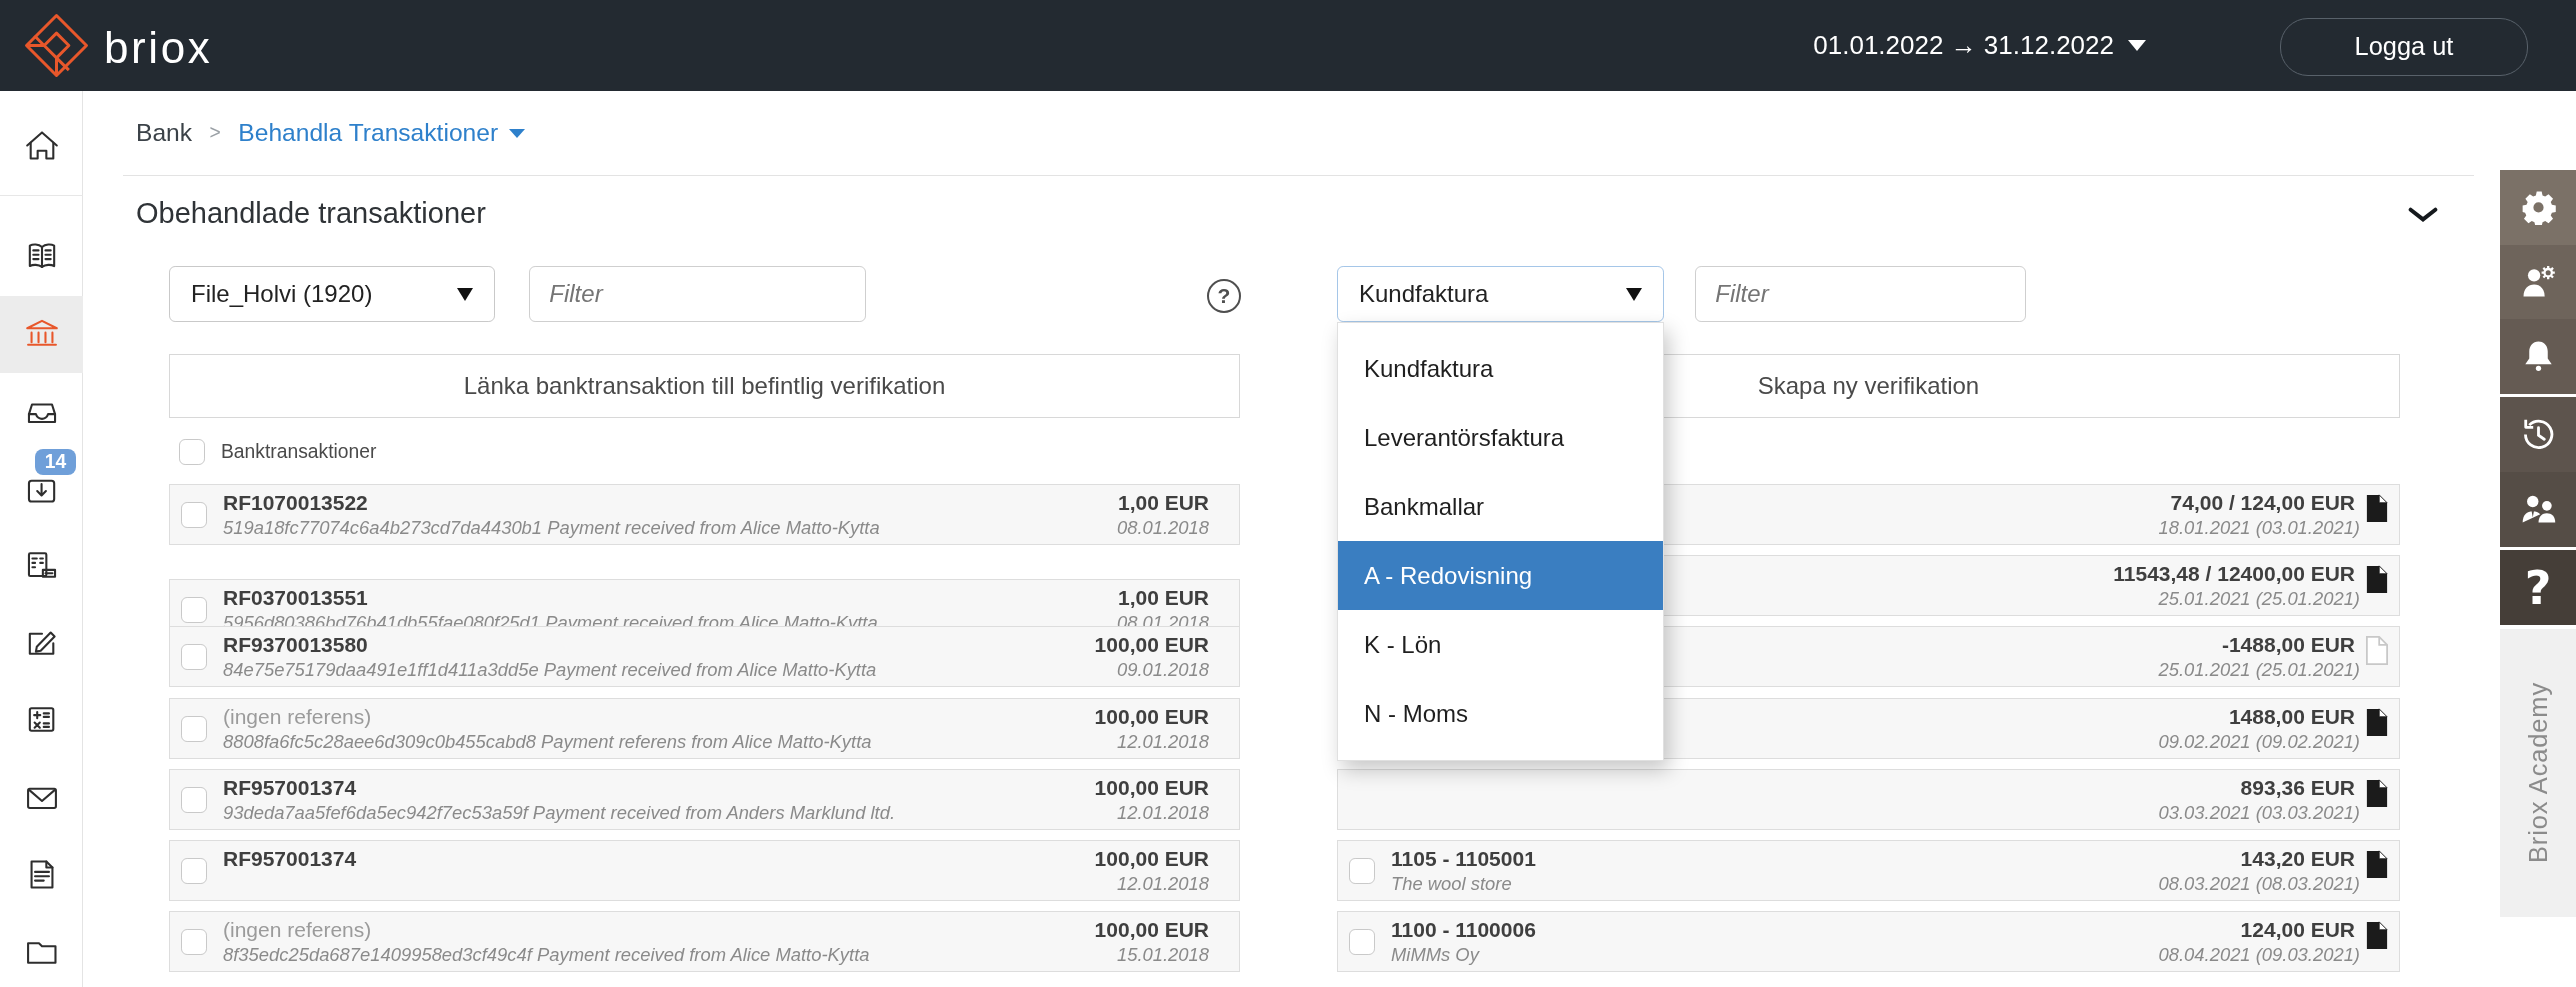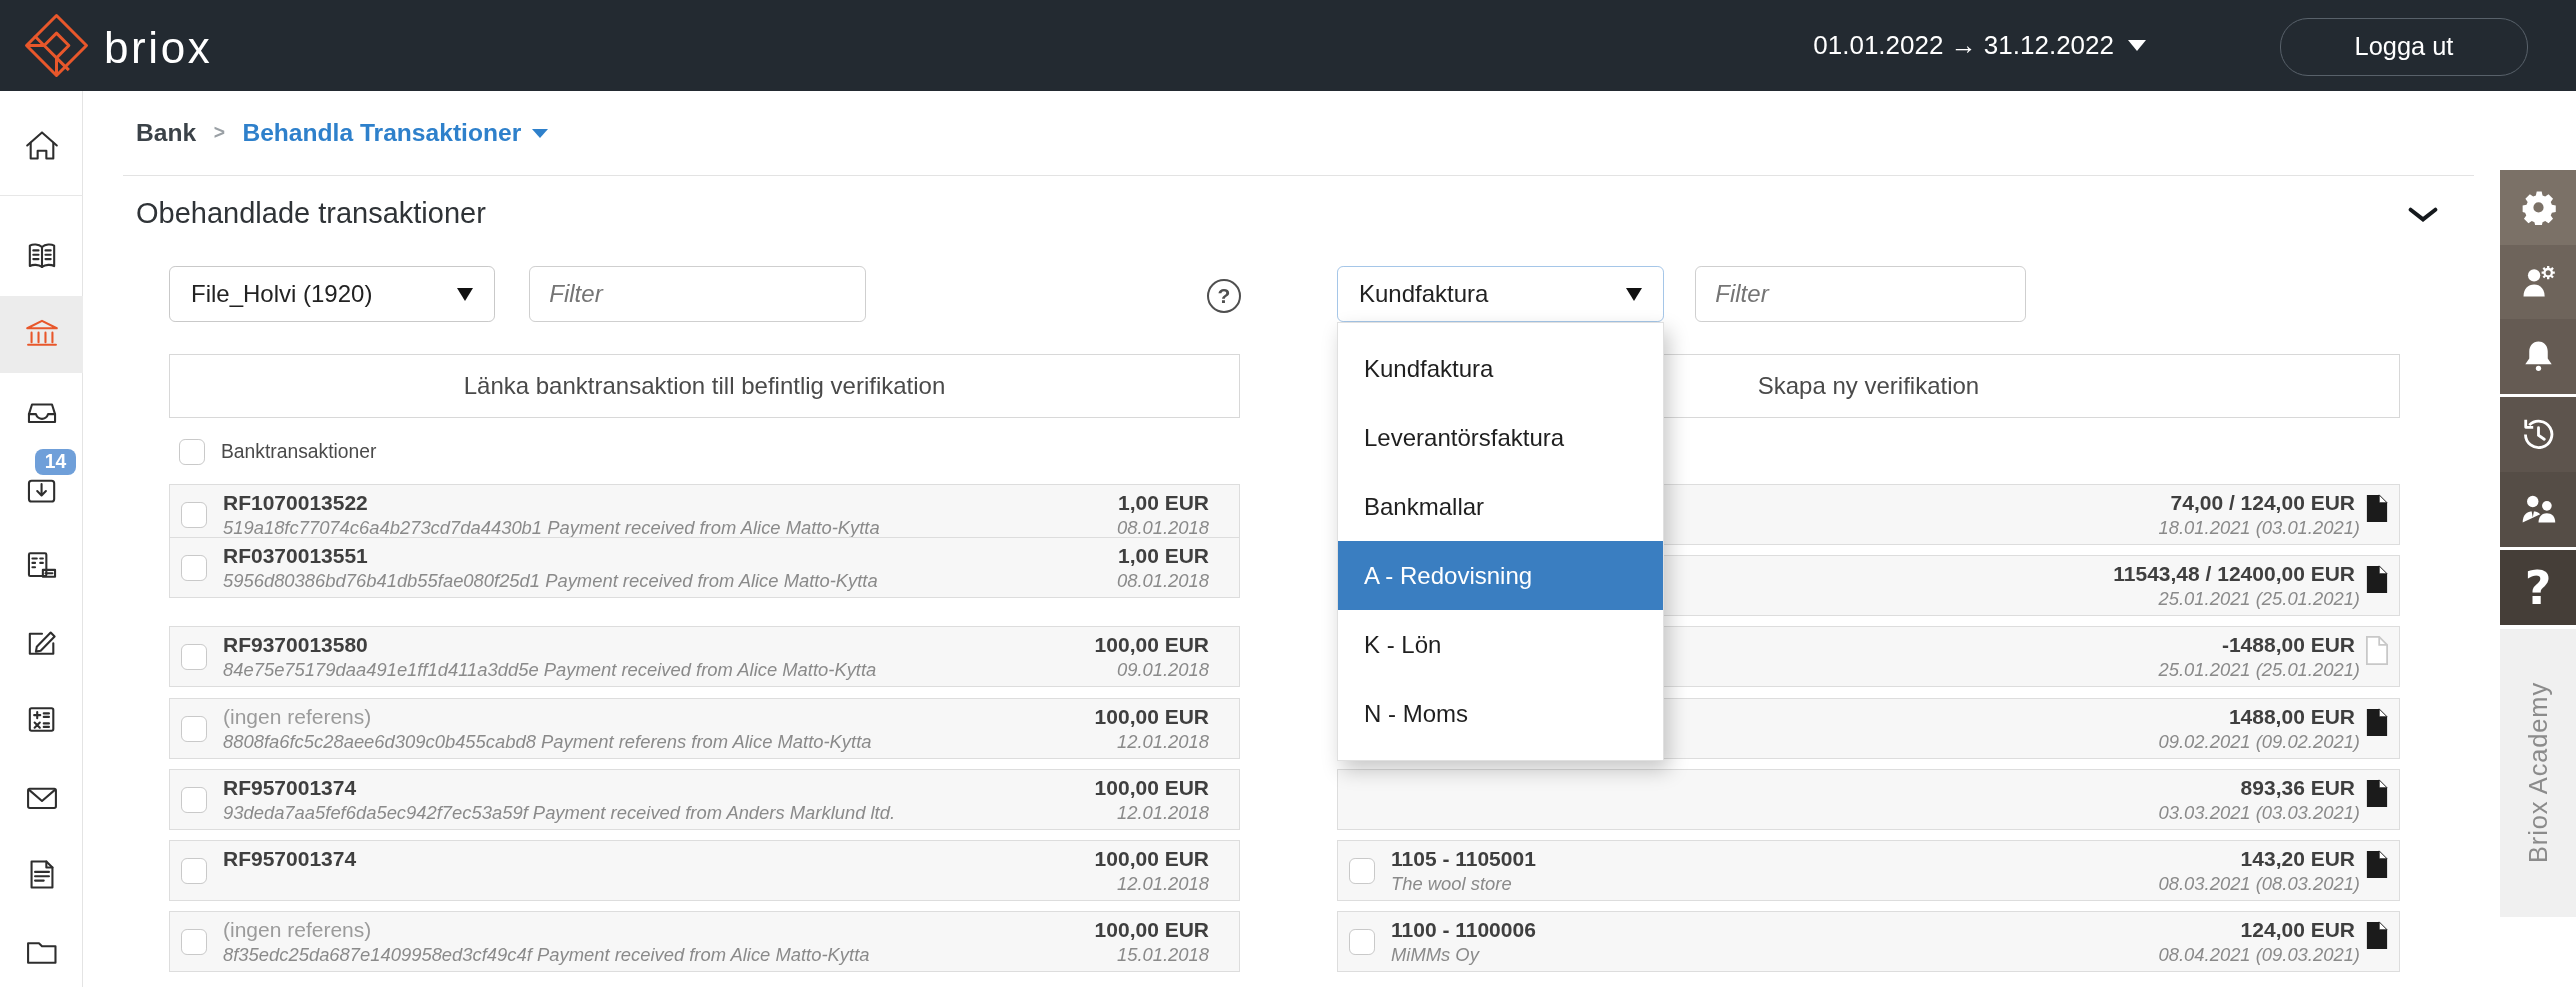--- a/index.html
+++ b/index.html
@@ -21,21 +21,21 @@
   #leftnav{left:0;top:91px;width:83px;height:897px;background:#fff;border-right:0.9px solid #e4e4e4;box-sizing:border-box;}
   .nav-item{position:absolute;left:0;width:83px;height:77px;display:flex;align-items:center;justify-content:center;}
   .nav-item.active{background:#ececec;}
   .nav-item svg{stroke:#2e2e2e;fill:none;stroke-width:2.4;stroke-linejoin:round;stroke-linecap:round;}
   .nav-item.active svg{stroke:var(--c-accent);}
   #nav-divider{left:0;top:195px;width:83px;height:0.9px;background:#e7e7e7;}
   #import-badge{left:35px;top:449px;width:41px;height:26px;background:var(--c-badge);border-radius:8px;
      color:#fff;font-size:19.3px;font-weight:bold;display:flex;align-items:center;justify-content:center;z-index:5;}
 
   
-  #breadcrumb{left:136px;top:119px;display:flex;align-items:center;gap:17.5px;font-size:24.6px;font-weight:bold;}
+  #breadcrumb{left:136px;top:119px;display:flex;align-items:center;gap:17.5px;font-size:24.6px;}
   #crumb-root{color:#3b4248;}
   #crumb-sep{color:#9aa0a5;font-size:19.3px;}
   #crumb-current{color:var(--c-link);cursor:pointer;display:flex;align-items:center;gap:10.5px;}
   .caret-down.blue{border-top-color:var(--c-link);border-left-width:8px;border-right-width:8px;border-top-width:9.7px;}
   #main-divider{left:123px;top:175px;width:2351px;height:0.9px;background:#e3e3e3;}
   #page-title{left:136px;top:197px;font-size:29px;color:#2f3337;}
   #collapse-chevron{left:2408px;top:207px;cursor:pointer;}
 
   
   .selectbox{height:56px;background:#fff;border:1.8px solid #c9c9c9;border-radius:6.1px;box-sizing:border-box;
@@ -222,21 +222,21 @@
 <div id="bt-label" class="abs">Banktransaktioner</div>
 
 <div id="rows-root">
     <div class="row lrow" style="top: 484px;">
       <div class="checkbox"></div>
       <div class="title">RF1070013522</div>
       <div class="sub">519a18fc77074c6a4b273cd7da4430b1 Payment received from Alice Matto-Kytta</div>
       <div class="amt">1,00 EUR</div>
       <div class="date">08.01.2018</div>
     </div>
-    <div class="row lrow" style="top: 537px; text-decoration: underline;">
+    <div class="row lrow" style="top: 579px; text-decoration: underline;">
       <div class="checkbox"></div>
       <div class="title">RF0370013551</div>
       <div class="sub">5956d80386bd76b41db55fae080f25d1 Payment received from Alice Matto-Kytta</div>
       <div class="amt">1,00 EUR</div>
       <div class="date">08.01.2018</div>
     </div>
     <div class="row lrow" style="top: 626px;">
       <div class="checkbox"></div>
       <div class="title">RF9370013580</div>
       <div class="sub">84e75e75179daa491e1ff1d411a3dd5e Payment received from Alice Matto-Kytta</div>

